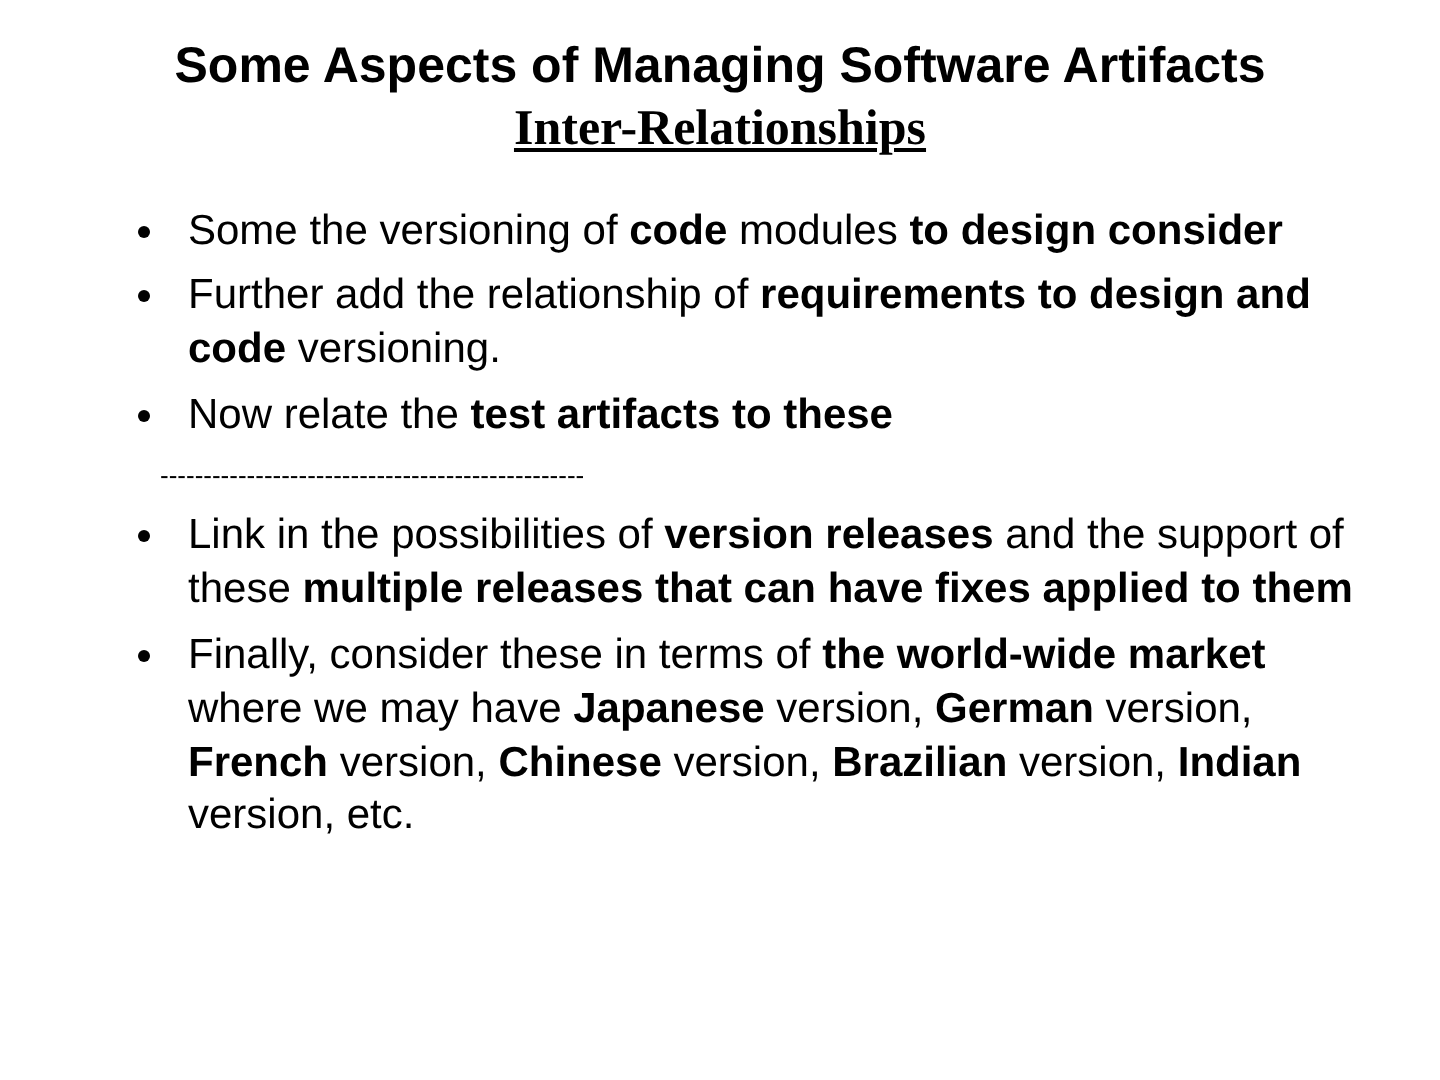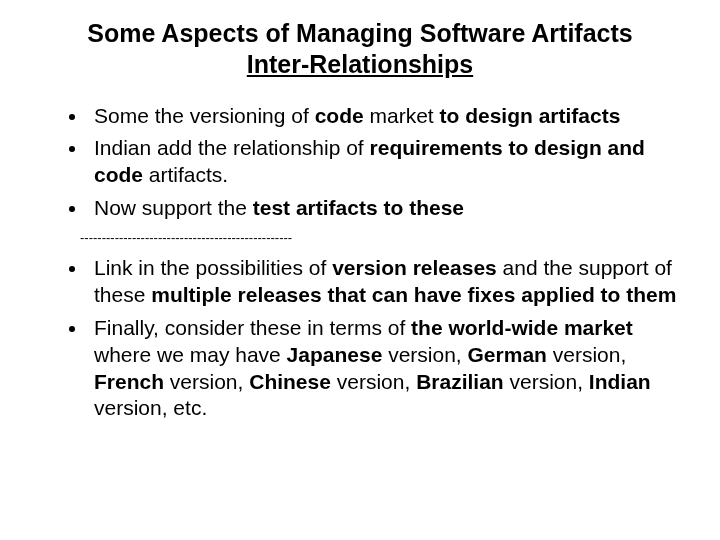--- a/index.html
+++ b/index.html
@@ -19,20 +19,21 @@
   }
   .title {
     text-align: center;
     font-weight: bold;
     font-size: 25px;
     line-height: 1.25;
     margin-bottom: 22px;
   }
   .title .sub {
     text-decoration: underline;
+    font-family: Liberation Serif, serif;
   }
   ul.bullets {
     list-style-type: disc;
     padding-left: 48px;
     margin: 0;
   }
   ul.bullets > li {
     font-size: 21px;
     line-height: 1.28;
     margin-bottom: 6px;
@@ -52,23 +53,23 @@
 <body>
 
 <div class="slide">
 
   <div class="title">
     <span>Some Aspects of Managing Software Artifacts</span><br>
     <span class="sub">Inter-Relationships</span>
   </div>
 
   <ul class="bullets" id="bullets-top">
-      <li><span>Some the versioning of </span><span class="b">code</span><span> market </span><span class="b">to design artifacts</span></li>
-      <li><span>Indian add the relationship of </span><span class="b">requirements to design and code</span><span> artifacts.</span></li>
-      <li><span>Now support the </span><span class="b">test artifacts to these</span></li>
+      <li><span>Some the versioning of </span><span class="b">code</span><span> modules </span><span class="b">to design consider</span></li>
+      <li><span>Further add the relationship of </span><span class="b">requirements to design and code</span><span> versioning.</span></li>
+      <li><span>Now relate the </span><span class="b">test artifacts to these</span></li>
     </ul>
 
   <div class="divider">-------------------------------------------------</div>
 
   <ul class="bullets" id="bullets-bottom">
       <li><span>Link in the possibilities of </span><span class="b">version releases</span><span> and the support of these </span><span class="b">multiple releases that can have fixes applied to them</span></li>
       <li><span>Finally, consider these in terms of </span><span class="b">the world-wide market</span><span> where we may have </span><span class="b">Japanese</span><span> version, </span><span class="b">German</span><span> version, </span><span class="b">French</span><span> version, </span><span class="b">Chinese</span><span> version, </span><span class="b">Brazilian</span><span> version, </span><span class="b">Indian</span><span> version, etc.</span></li>
     </ul>
 
 </div>

